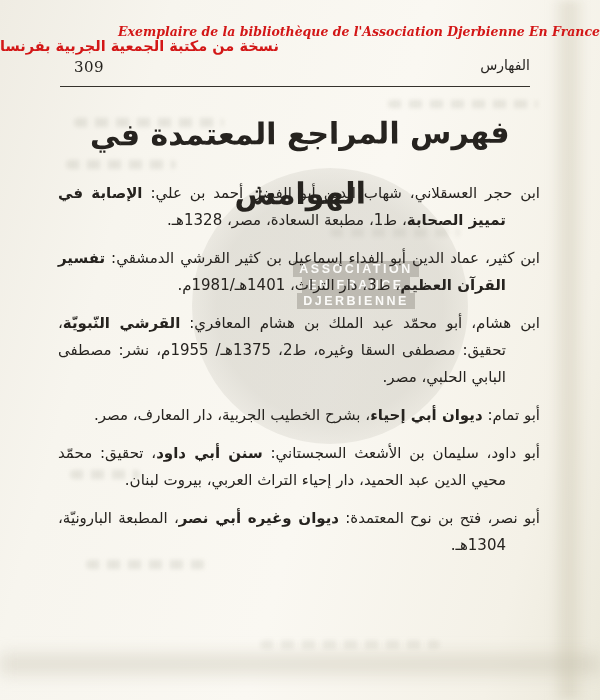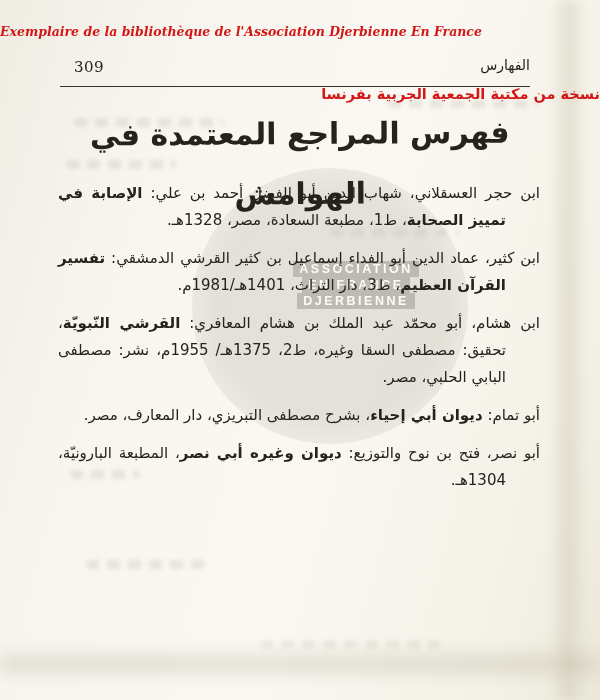--- a/index.html
+++ b/index.html
@@ -27,24 +27,24 @@
   .g6{left:86px;top:560px;width:120px;}
   .g7{left:260px;top:640px;width:180px;opacity:.7;}
   
   .stamp-circle{position:absolute;left:192px;top:168px;width:276px;height:276px;border-radius:50%;
     background:radial-gradient(circle,rgba(176,173,162,.30) 58%,rgba(176,173,162,.18) 72%,rgba(176,173,162,0) 73%);}
   .stamp-text{position:absolute;left:276px;top:261px;width:160px;display:flex;flex-direction:column;align-items:center;z-index:1;}
   .stamp-chip{background:rgba(158,155,146,.55);color:rgba(253,253,251,.96);
     font-family:"Liberation Sans",sans-serif;font-weight:bold;font-size:12.5px;
     letter-spacing:2.5px;line-height:14px;padding:1px 6px;white-space:nowrap;}
   
-  .stamp-fr{position:absolute;top:24px;left:0;right:0;text-align:left;z-index:2;
+  .stamp-fr{position:absolute;top:24px;left:0;right:0;text-align:right;z-index:2;
     font-family:"DejaVu Serif",serif;font-style:italic;font-weight:bold;font-size:12.5px;color:#d31717;}
-  .stamp-ar{position:absolute;top:38px;left:0;right:0;text-align:right;z-index:2;direction:rtl;
-    font-weight:bold;font-size:14.5px;color:#d31717;margin-top:48px;}
+  .stamp-ar{position:absolute;top:38px;left:0;right:0;text-align:left;z-index:2;direction:rtl;
+    font-weight:bold;font-size:14.5px;color:#d31717;}
   
   .page-number{position:absolute;left:74px;top:58px;z-index:2;
     font-family:"DejaVu Serif",serif;font-size:15px;letter-spacing:.5px;text-align:right;}
   .section-label{position:absolute;right:70px;top:57px;z-index:2;direction:rtl;font-size:14px;text-align:right;}
   .head-rule{position:absolute;left:60px;right:70px;top:86px;border-top:1.6px solid #35322c;z-index:2;}
   
   .chapter-title{position:absolute;top:104px;left:40px;right:40px;z-index:2;direction:rtl;text-align:center;
     font-size:30px;font-weight:bold;line-height:60px;transform:rotate(-.4deg);}
   
   .bib{position:absolute;top:180px;left:58px;right:60px;z-index:2;direction:rtl;text-align:justify;}
@@ -79,17 +79,18 @@
   <div class="page-number">309</div>
   <div class="section-label">الفهارس</div>
   <div class="head-rule"></div>
 
   <div class="chapter-title">فهرس المراجع المعتمدة في الهوامش</div>
 
   <div class="bib">
       <p class="entry"><span class="plain">ابن حجر العسقلاني، شهاب الدين أبو الفضل أحمد بن علي: </span><span class="bold-title">الإصابة في تمييز الصحابة</span><span class="plain">، ط1، مطبعة السعادة، مصر، 1328هـ.</span></p>
       <p class="entry"><span class="plain">ابن كثير، عماد الدين أبو الفداء إسماعيل بن كثير القرشي الدمشقي: </span><span class="bold-title">تفسير القرآن العظيم</span><span class="plain">، ط3، دار التراث، 1401هـ/1981م.</span></p>
       <p class="entry"><span class="plain">ابن هشام، أبو محمّد عبد الملك بن هشام المعافري: </span><span class="bold-title">القرشي النّبويّة</span><span class="plain">، تحقيق: مصطفى السقا وغيره، ط2، 1375هـ/ 1955م، نشر: مصطفى البابي الحلبي، مصر.</span></p>
-      <p class="entry"><span class="plain">أبو تمام: </span><span class="bold-title">ديوان أبي إحياء</span><span class="plain">، بشرح مصطفى التبريزي، دار المعارف، مصر.</span></p>
-      <p class="entry"><span class="plain">أبو نصر، فتح بن نوح والتوزيع: </span><span class="bold-title">ديوان وغيره أبي نصر</span><span class="plain">، المطبعة البارونيّة، 1304هـ.</span></p>
+      <p class="entry"><span class="plain">أبو تمام: </span><span class="bold-title">ديوان أبي إحياء</span><span class="plain">، بشرح الخطيب الجربية، دار المعارف، مصر.</span></p>
+      <p class="entry"><span class="plain">أبو داود، سليمان بن الأشعث السجستاني: </span><span class="bold-title">سنن أبي داود</span><span class="plain">، تحقيق: محمّد محيي الدين عبد الحميد، دار إحياء التراث العربي، بيروت لبنان.</span></p>
+      <p class="entry"><span class="plain">أبو نصر، فتح بن نوح المعتمدة: </span><span class="bold-title">ديوان وغيره أبي نصر</span><span class="plain">، المطبعة البارونيّة، 1304هـ.</span></p>
     </div>
 
 </div>
 
 </body></html>

